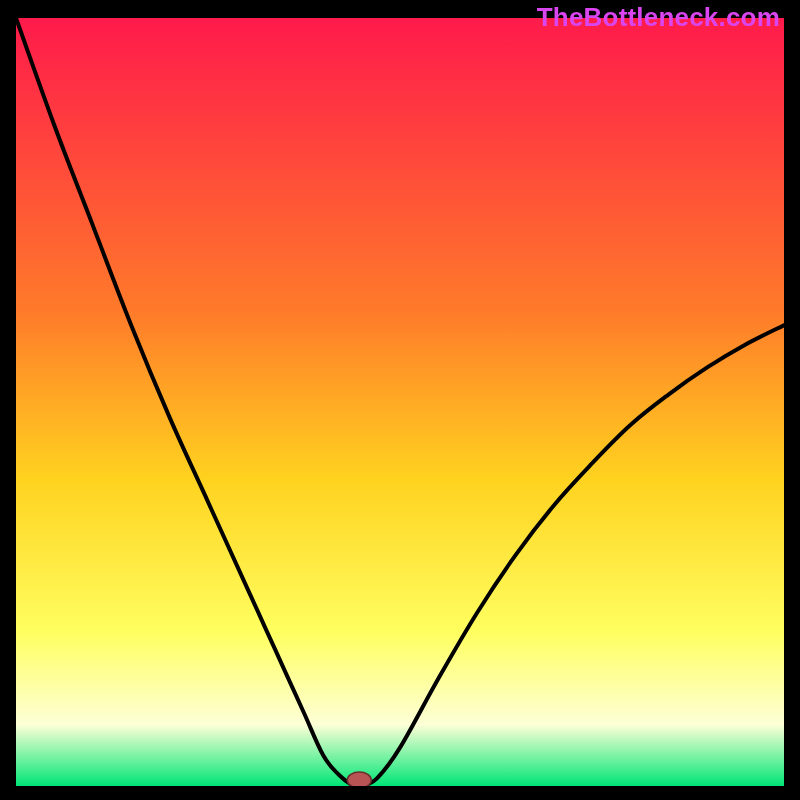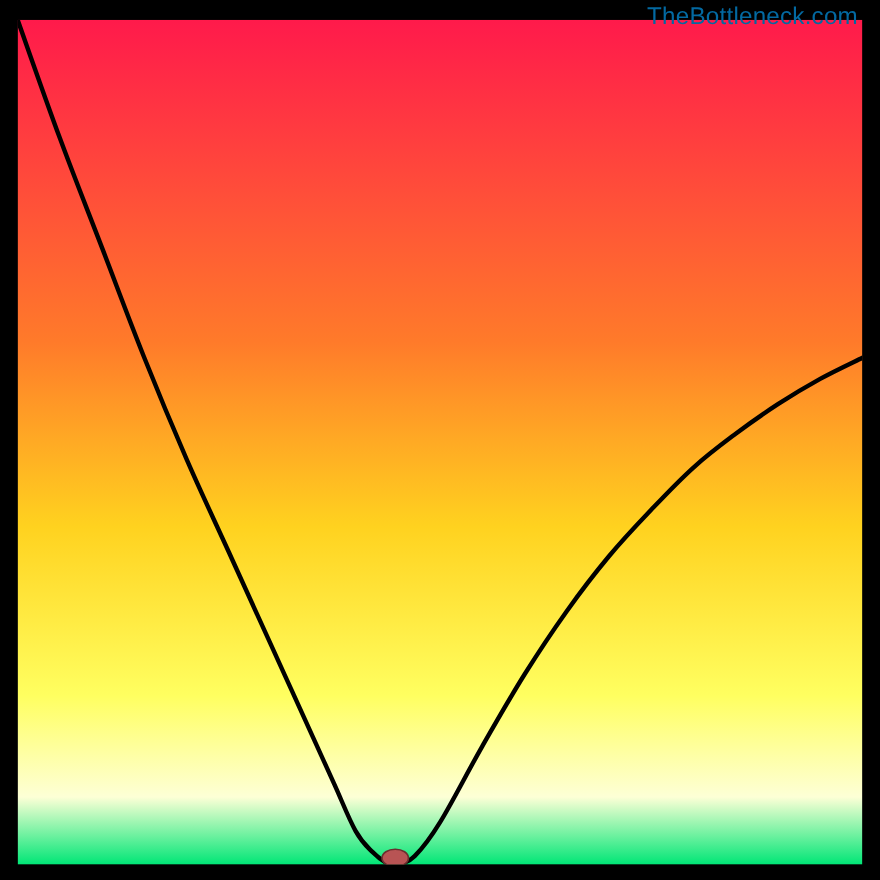--- a/index.html
+++ b/index.html
@@ -16,23 +16,23 @@
     left: 16px;
     top: 18px;
     width: 768px;
     height: 768px;
     background: #000;
   }
   .watermark {
     position: absolute;
     top: -16px;
     right: 4px;
-    font-size: 22px;
-    font-weight: 400;
-    color: #0369a1;
+    font-size: 26px;
+    font-weight: 700;
+    color: #d946ef;
     letter-spacing: 0.2px;
     z-index: 30;
     user-select: none;
   }
   svg {
     display: block;
   }
 </style>
 </head>
 <body>

